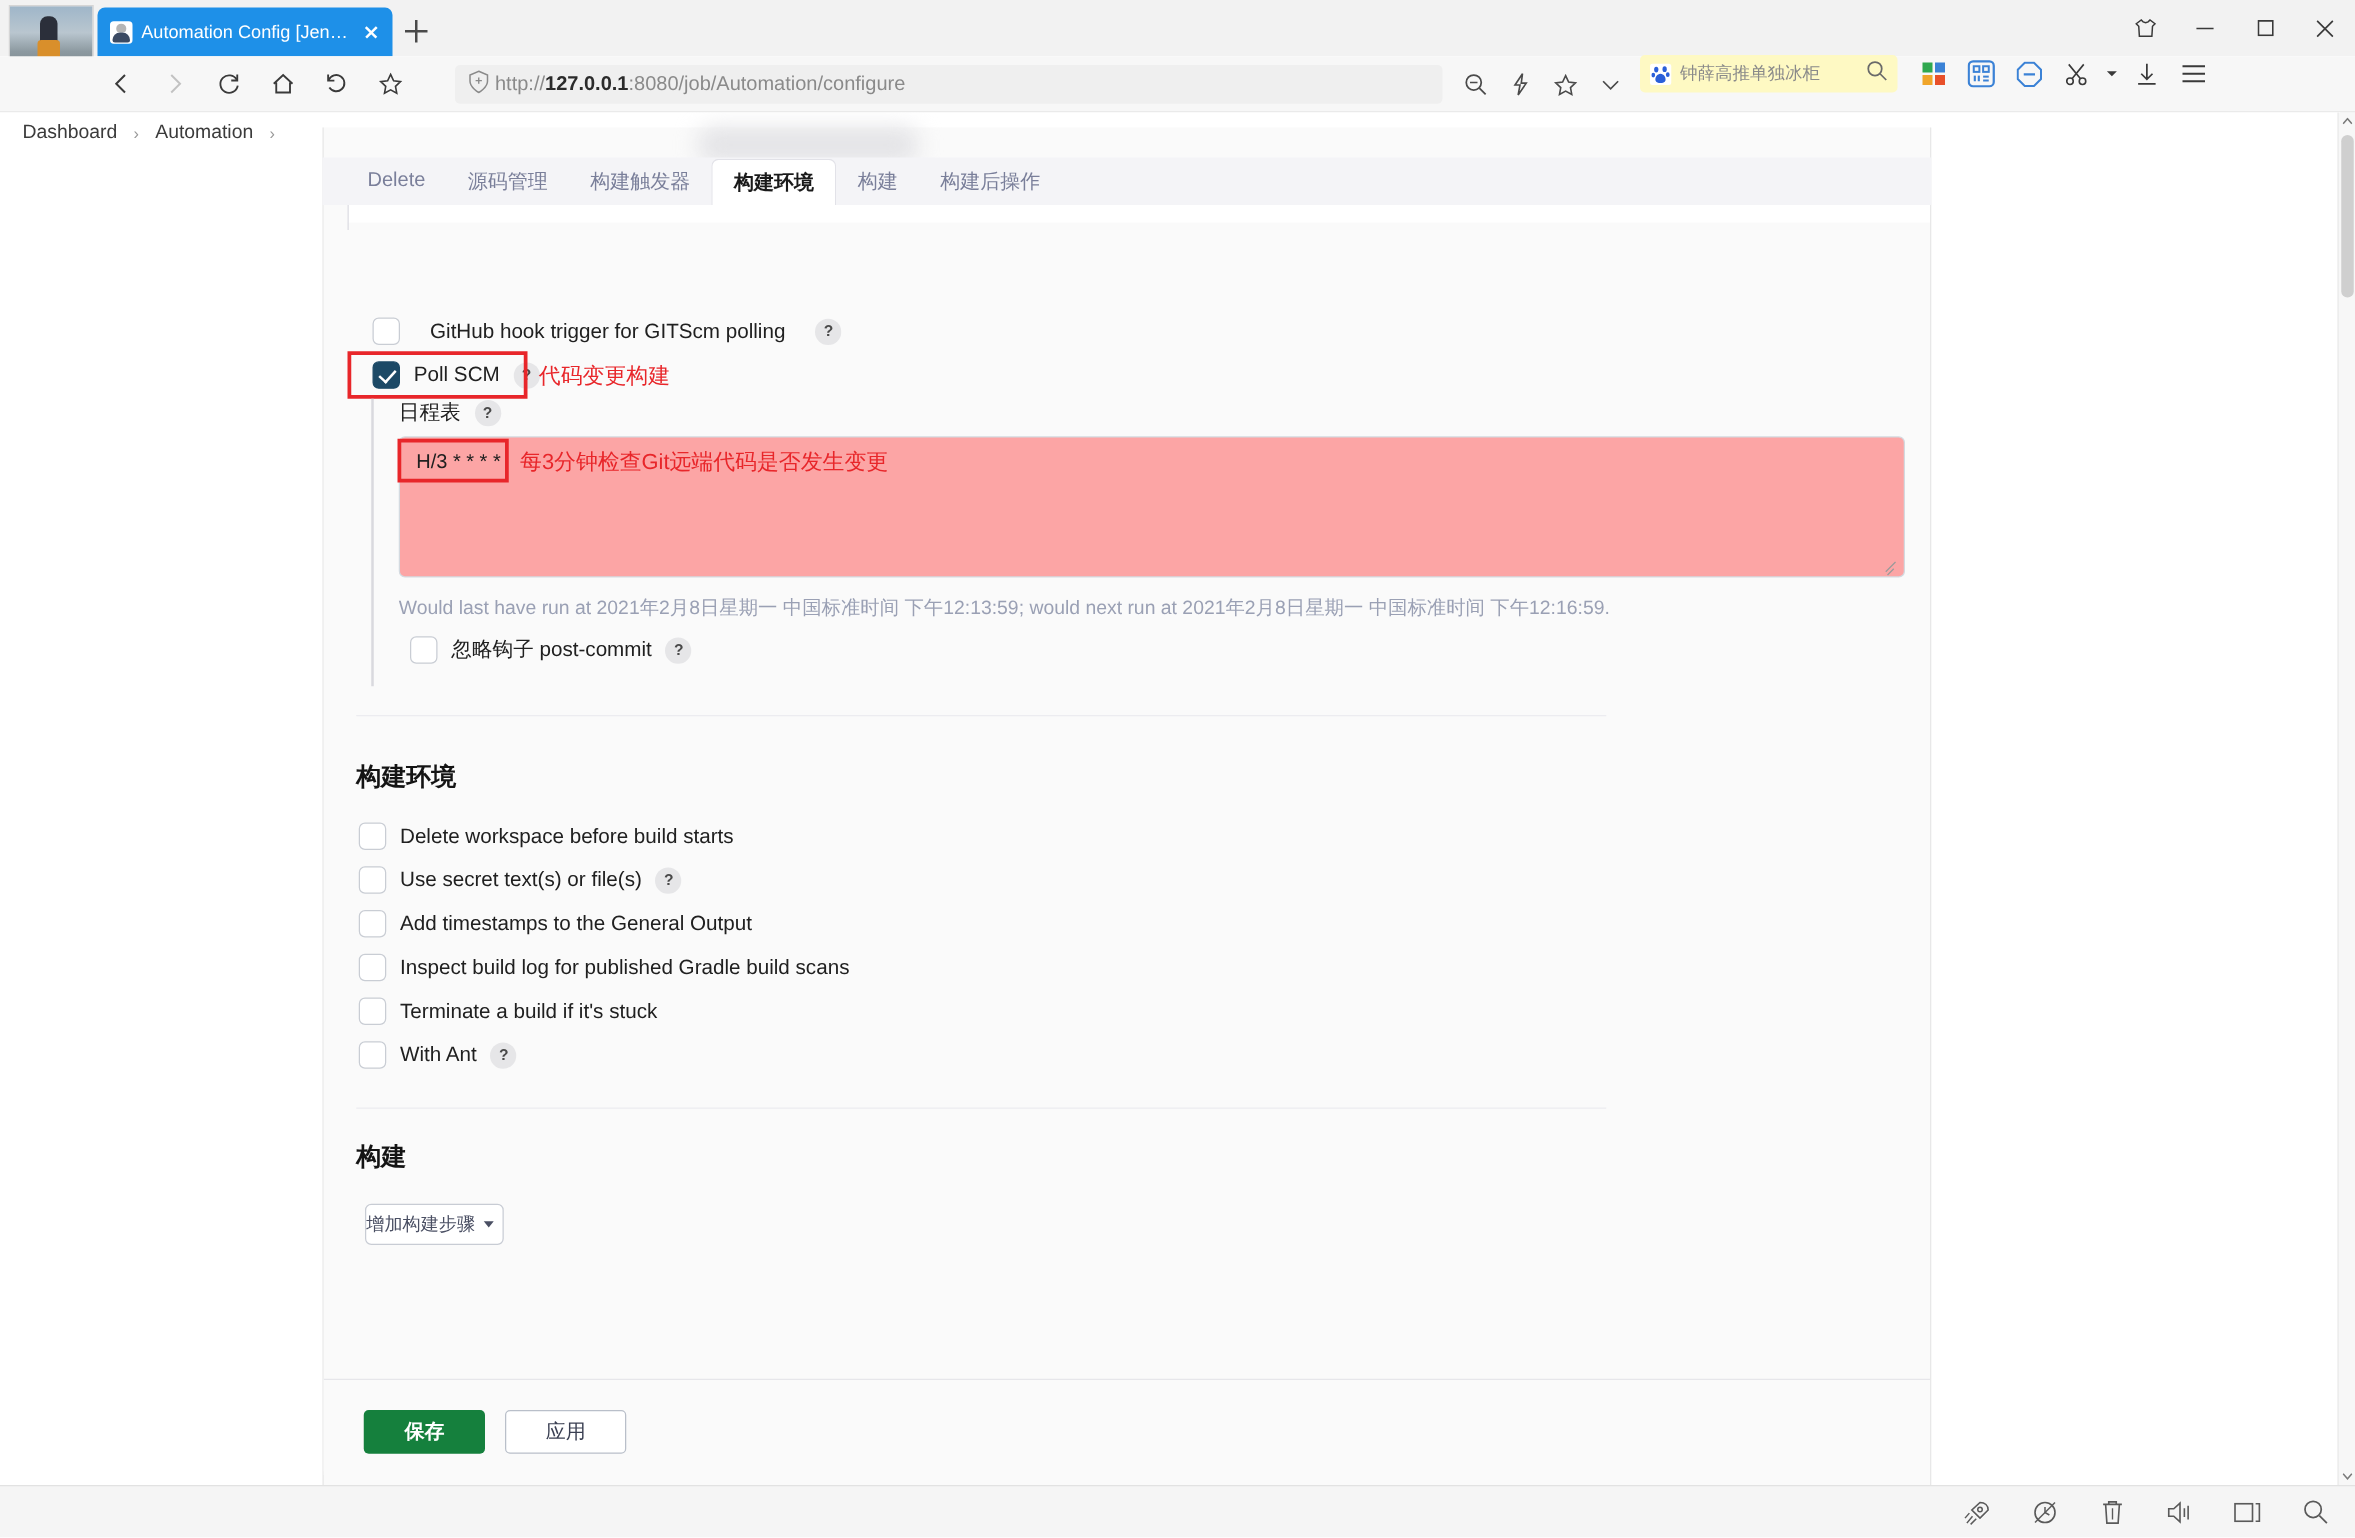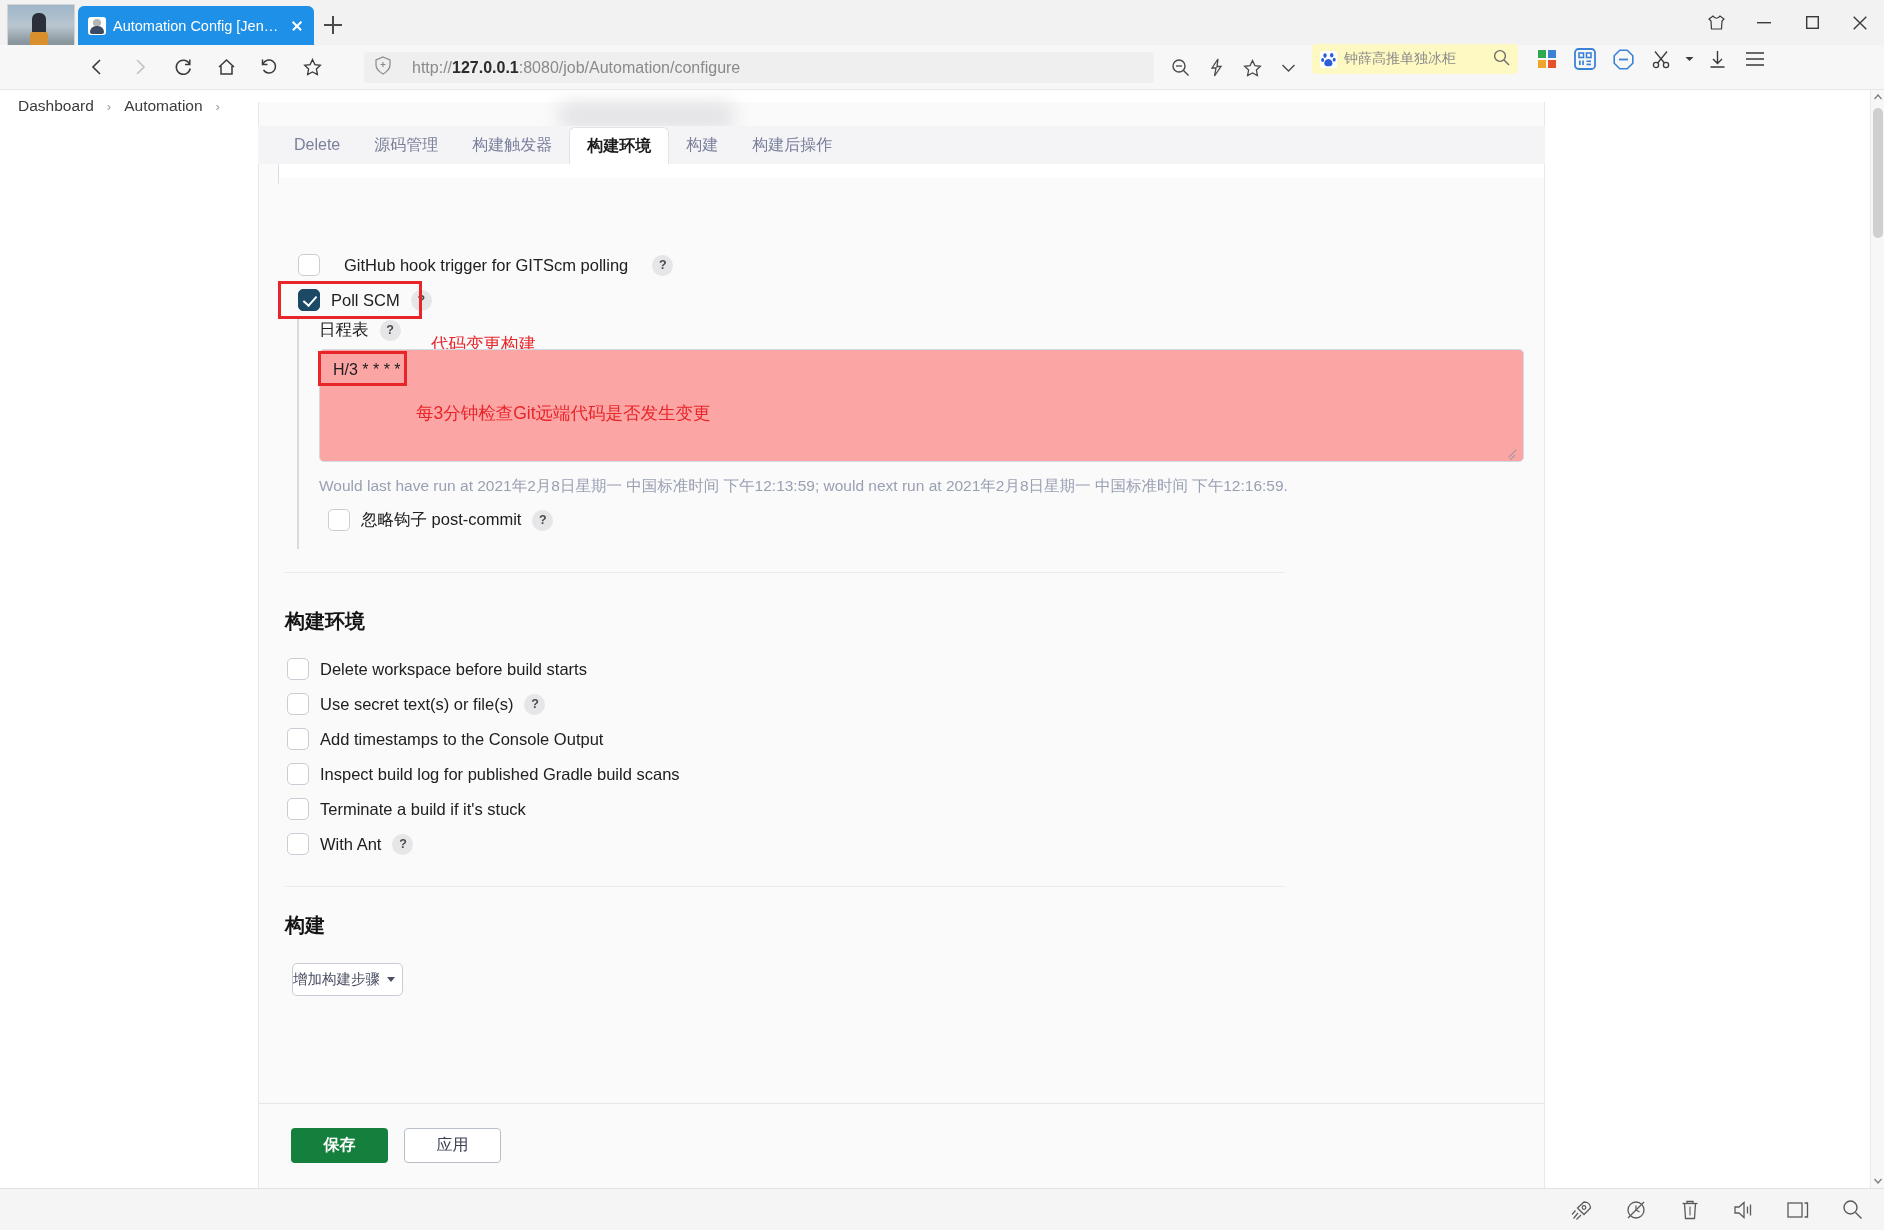--- a/index.html
+++ b/index.html
@@ -82,21 +82,21 @@
   
   .toolbar {
     position:absolute; left:0; top:45px; width:1884px; height:45px;
     background:#f7f7f7; display:flex; align-items:center;
     border-bottom: 1px solid #e6e6e6;
   }
   .navbtn { width:34px; height:34px; display:flex; align-items:center; justify-content:center; cursor:pointer; }
   .urlbar {
     position:absolute; left:364px; top:52px; width:790px; height:31px;
     background:#efefef; border-radius:4px; display:flex; align-items:center;
-    padding: 0 10px; gap:20px; cursor:text;
+    padding: 0 10px; gap:4px; cursor:text;
   }
   .url-text { font-size: 16px; color:#8a8a8a; white-space:nowrap; }
   .url-text b { color:#2b2b2b; font-weight:600; }
   .urlicons { position:absolute; left:1165px; top:52px; height:31px; display:flex; align-items:center; gap:6px; }
   .uicon { width:30px; height:30px; display:flex; align-items:center; justify-content:center; cursor:pointer; }
 
   .searchbox {
     position:absolute; left:1312px; top:44px; width:206px; height:30px;
     background:#fef9c3; border-radius:4px; display:flex; align-items:center;
     padding:0 8px; gap:7px; cursor:text;
@@ -174,21 +174,21 @@
   }
 
   .indent-rail {
     position:absolute; left:298px; top:244px; width:1.6px; height:227px; background:#d9d9de;
   }
 
   .red-box {
     position:absolute; border:3px solid #e8262a; pointer-events:none;
   }
   .red-note {
-    position:absolute; color:#e8262a; font-size:17.5px; white-space:nowrap;margin-top:44px;
+    position:absolute; color:#e8262a; font-size:17.5px; white-space:nowrap;
   }
 
   .schedule-label { position:absolute; left:319px; top:244px; display:flex; align-items:center; gap:11px; }
   .schedule-label .lbl { font-size:16.5px; color:#202020; }
 
   .cron-area {
     position:absolute; left:319px; top:274px; width:945px; height:103px;
     background:#fca5a5; border:1px solid #d3dae0; border-radius:5px;
     padding:11px 13px; font-size:16px; color:#202020; resize:none; outline:none;
     font-family:"Liberation Sans", sans-serif; overflow:hidden;
@@ -506,21 +506,21 @@
         <span class="cb"></span>
         <span class="rowlabel">Delete workspace before build starts</span>
       </div>
       <div class="row" style="left:28px; top:529px;">
         <span class="cb"></span>
         <span class="rowlabel">Use secret text(s) or file(s)</span>
         <span class="qmark">?</span>
       </div>
       <div class="row" style="left:28px; top:564px;">
         <span class="cb"></span>
-        <span class="rowlabel">Add timestamps to the Console Output</span>
+        <span class="rowlabel">Add timestamps to the General Output</span>
       </div>
       <div class="row" style="left:28px; top:599px;">
         <span class="cb"></span>
         <span class="rowlabel">Inspect build log for published Gradle build scans</span>
       </div>
       <div class="row" style="left:28px; top:634px;">
         <span class="cb"></span>
         <span class="rowlabel">Terminate a build if it's stuck</span>
       </div>
       <div class="row" style="left:28px; top:669px;">

